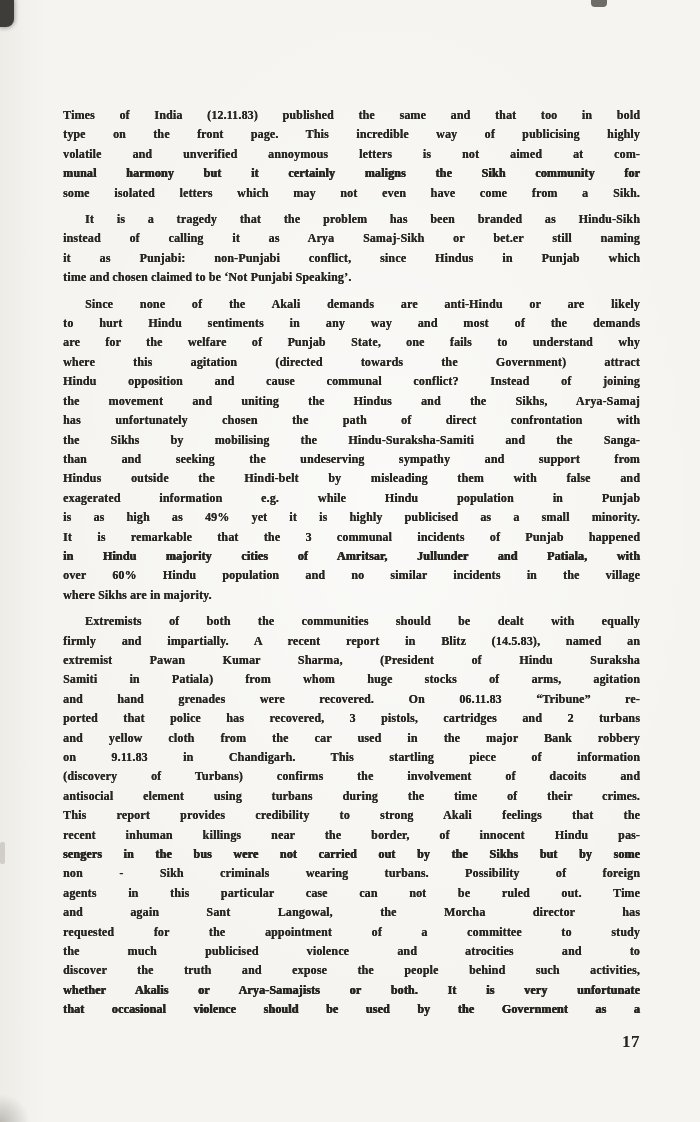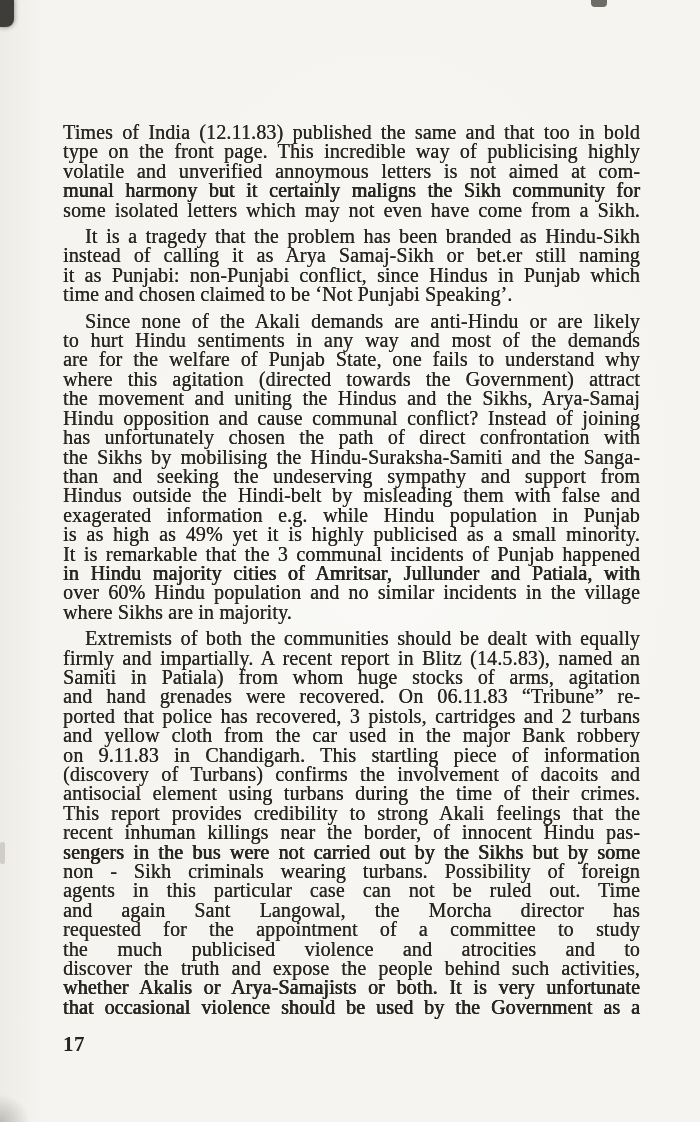--- a/index.html
+++ b/index.html
@@ -16,45 +16,46 @@
     position: absolute;
     inset: 0;
     background:
       radial-gradient(ellipse at 55% 45%, rgba(255,255,255,0.55) 0%, rgba(255,255,255,0) 60%),
       linear-gradient(90deg, #edece7 0px, rgba(237,236,231,0) 45px),
       #f5f4f0;
   }
   .text-block {
     position: absolute;
     left: 63px;
-    top: 123px;
+    top: 106px;
     width: 577px;
     color: #2a2722;
-    font-size: 20px;
+    font-size: 12px;
     line-height: 19.4px;
     letter-spacing: 0.15px;
+    font-weight: bold;
   }
   .paragraph { margin: 0; }
   .paragraph + .paragraph { margin-top: 7px; }
   .line {
     text-align: justify;
     text-align-last: justify;
     white-space: normal;
     text-shadow: 0.25px 0 0 currentColor;
   }
   .line.end { text-align-last: left; }
   .line.indent { text-indent: 22px; }
   .line.heavy { text-shadow: 0.55px 0 0 currentColor, 0 0.3px 0 currentColor; }
   .page-number {
     position: absolute;
     left: 63px;
     top: 1032px;
     width: 577px;
-    text-align: left;
-    font-size: 21px;
+    text-align: right;
+    font-size: 17px;
     font-weight: 700;
     color: #262420;
     letter-spacing: 0.5px;
   }
   
   .mark-top-left {
     position: absolute;
     left: 0; top: 0;
     width: 14px; height: 27px;
     background: #3f3d39;
@@ -107,36 +108,37 @@
       <div class="line indent">It is a tragedy that the problem has been branded as Hindu-Sikh</div>
       <div class="line">instead of calling it as Arya Samaj-Sikh or bet.er still naming</div>
       <div class="line">it as Punjabi: non-Punjabi conflict, since Hindus in Punjab which</div>
       <div class="line end">time and chosen claimed to be ‘Not Punjabi Speaking’.</div>
     </div>
     <div class="paragraph">
       <div class="line indent">Since none of the Akali demands are anti-Hindu or are likely</div>
       <div class="line">to hurt Hindu sentiments in any way and most of the demands</div>
       <div class="line">are for the welfare of Punjab State, one fails to understand why</div>
       <div class="line">where this agitation (directed towards the Government) attract</div>
+      <div class="line">Hindu opposition and cause communal conflict? Instead of joining</div>
       <div class="line">the movement and uniting the Hindus and the Sikhs, Arya-Samaj</div>
-      <div class="line">Hindu opposition and cause communal conflict? Instead of joining</div>
       <div class="line">has unfortunately chosen the path of direct confrontation with</div>
       <div class="line">the Sikhs by mobilising the Hindu-Suraksha-Samiti and the Sanga-</div>
       <div class="line">than and seeking the undeserving sympathy and support from</div>
       <div class="line">Hindus outside the Hindi-belt by misleading them with false and</div>
       <div class="line">exagerated information e.g. while Hindu population in Punjab</div>
       <div class="line">is as high as 49% yet it is highly publicised as a small minority.</div>
       <div class="line">It is remarkable that the 3 communal incidents of Punjab happened</div>
       <div class="line heavy">in Hindu majority cities of Amritsar, Jullunder and Patiala, with</div>
       <div class="line">over 60% Hindu population and no similar incidents in the village</div>
       <div class="line end">where Sikhs are in majority.</div>
     </div>
     <div class="paragraph">
       <div class="line indent">Extremists of both the communities should be dealt with equally</div>
       <div class="line">firmly and impartially. A recent report in Blitz (14.5.83), named an</div>
+      <div class="line">extremist Pawan Kumar Sharma, (President of Hindu Suraksha</div>
       <div class="line">Samiti in Patiala) from whom huge stocks of arms, agitation</div>
       <div class="line">and hand grenades were recovered. On 06.11.83 “Tribune” re-</div>
       <div class="line">ported that police has recovered, 3 pistols, cartridges and 2 turbans</div>
       <div class="line">and yellow cloth from the car used in the major Bank robbery</div>
       <div class="line">on 9.11.83 in Chandigarh. This startling piece of information</div>
       <div class="line">(discovery of Turbans) confirms the involvement of dacoits and</div>
       <div class="line">antisocial element using turbans during the time of their crimes.</div>
       <div class="line">This report provides credibility to strong Akali feelings that the</div>
       <div class="line">recent inhuman killings near the border, of innocent Hindu pas-</div>
       <div class="line heavy">sengers in the bus were not carried out by the Sikhs but by some</div>

